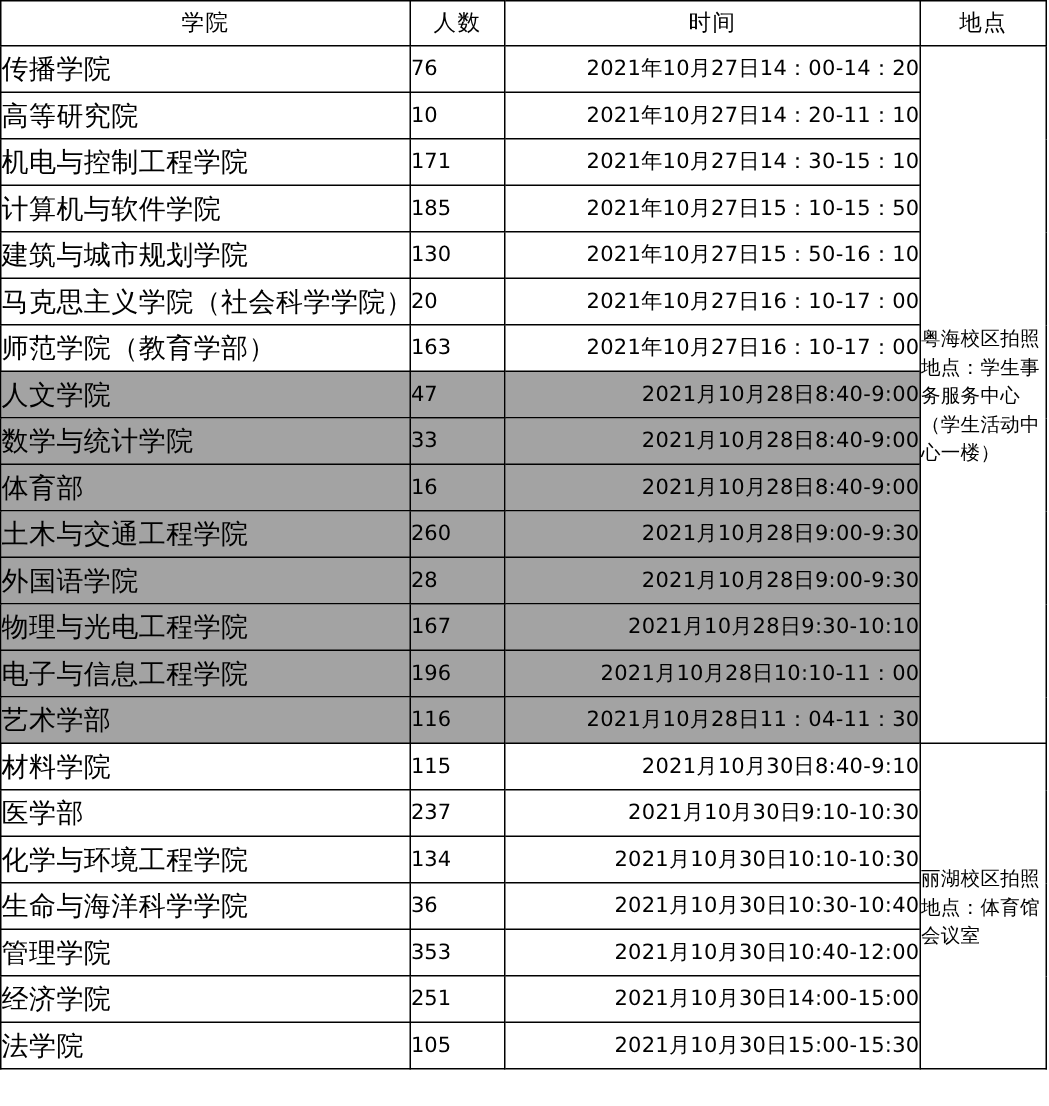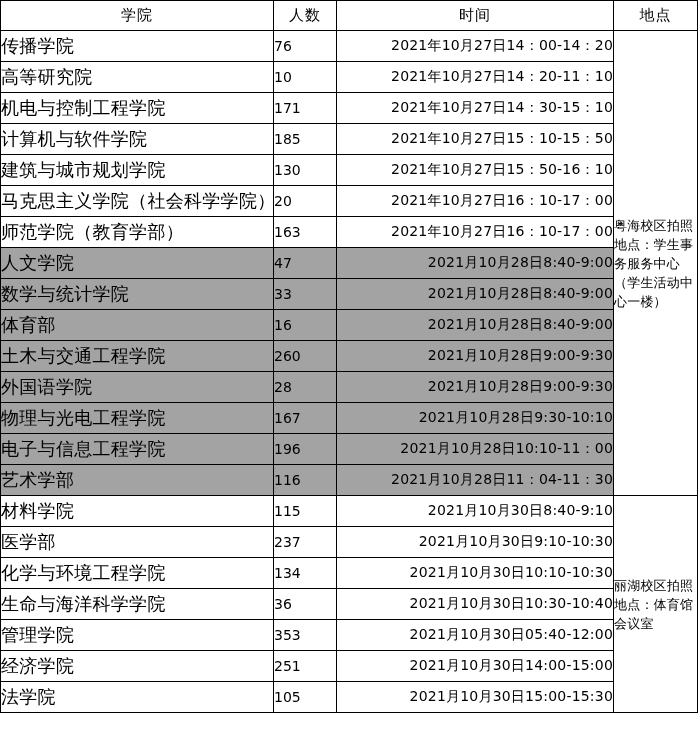--- a/index.html
+++ b/index.html
@@ -185,21 +185,21 @@
       <td class="time">2021月10月30日10:10-10:30</td>
     </tr>
     <tr>
       <td class="college">生命与海洋科学学院</td>
       <td class="count">36</td>
       <td class="time">2021月10月30日10:30-10:40</td>
     </tr>
     <tr>
       <td class="college">管理学院</td>
       <td class="count">353</td>
-      <td class="time">2021月10月30日05:40-12:00</td>
+      <td class="time">2021月10月30日10:40-12:00</td>
     </tr>
     <tr>
       <td class="college">经济学院</td>
       <td class="count">251</td>
       <td class="time">2021月10月30日14:00-15:00</td>
     </tr>
     <tr>
       <td class="college">法学院</td>
       <td class="count">105</td>
       <td class="time">2021月10月30日15:00-15:30</td>

